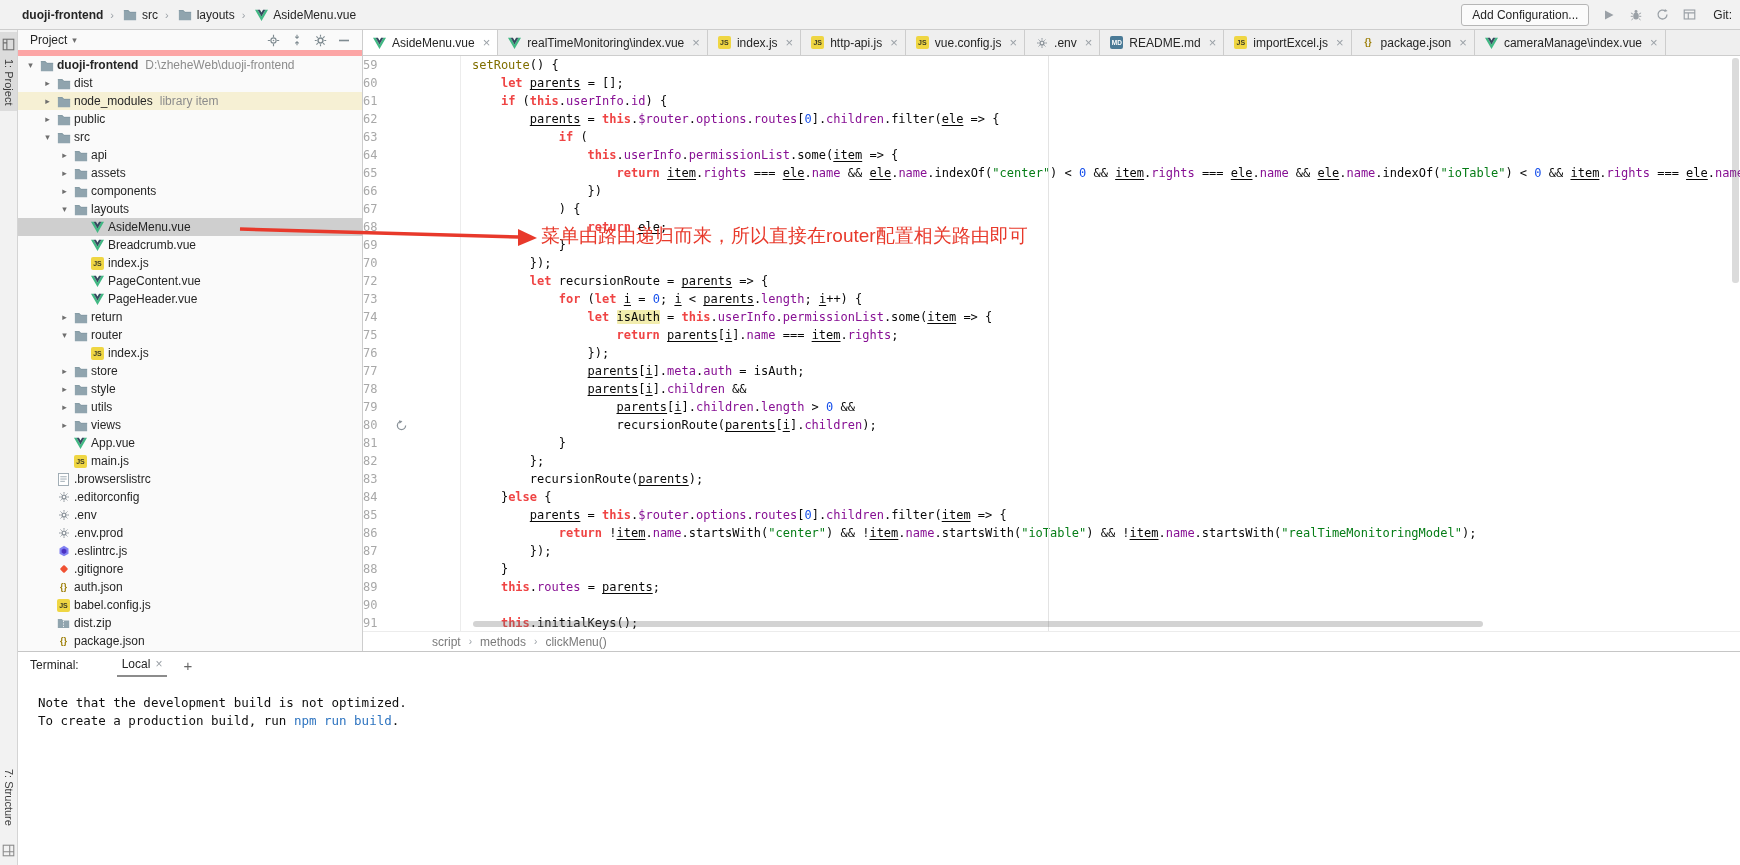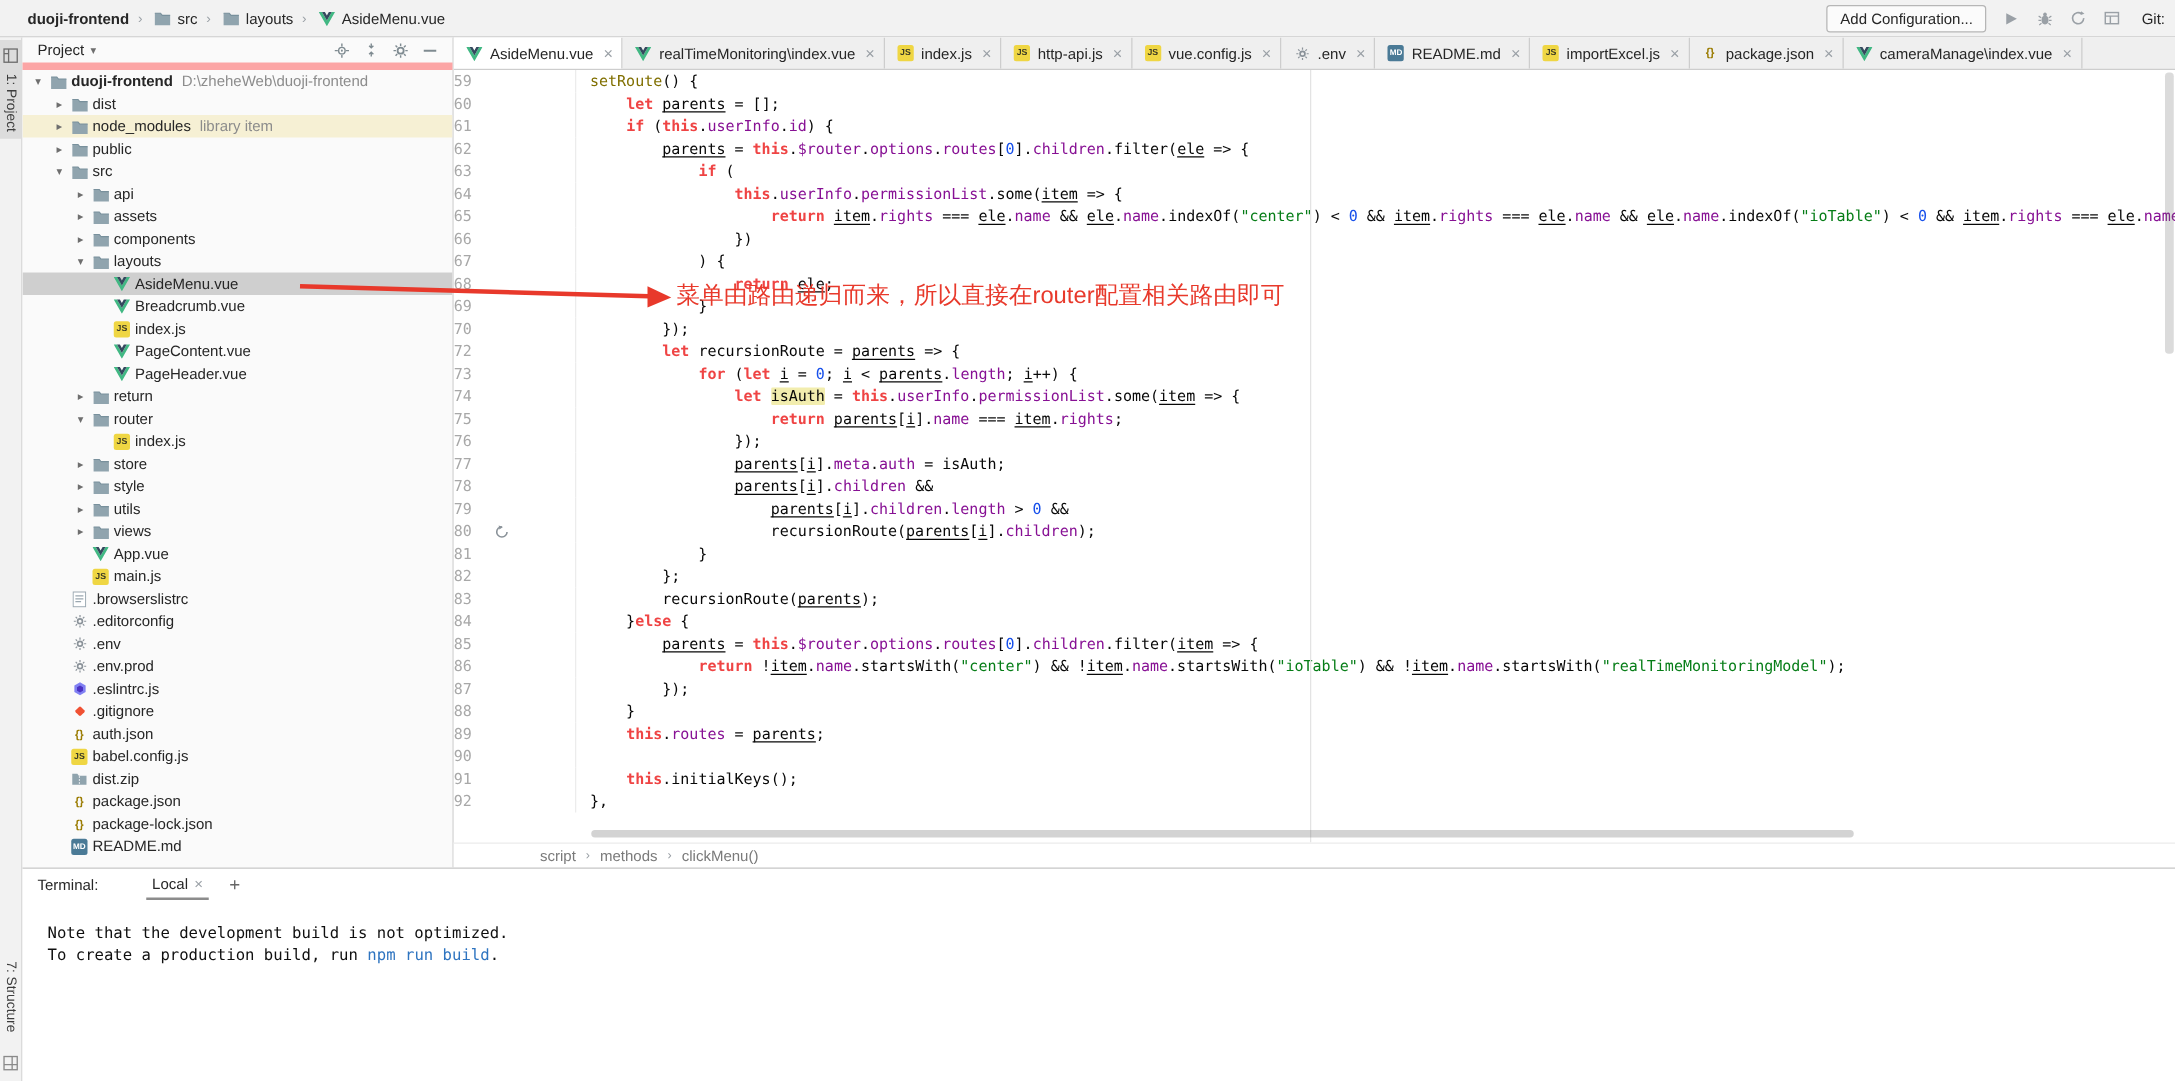--- a/index.html
+++ b/index.html
@@ -72,21 +72,21 @@
   .tk-cmd{color:#2e74c0}
   .margin-guide{position:absolute;top:0;bottom:0;left:685px;width:1px;background:#e3e3e3;pointer-events:none}
   .hscroll{position:absolute;left:110px;bottom:4px;width:1010px;height:6px;border-radius:3px;background:rgba(110,110,110,0.30)}
   .vscroll{position:absolute;top:0;bottom:0;right:0;width:9px}
   .vthumb{position:absolute;top:2px;right:1px;width:7px;height:225px;border-radius:3px;background:rgba(110,110,110,0.25)}
 
   .ebc{height:20px;flex:none;display:flex;align-items:center;gap:6px;padding-left:69px;border-top:1px solid #ececec;color:#7a7a7a;background:#fff}
   .ebc .bc-sep{font-size:10px}
 
   
-  .terminal{height:171px;flex:none;border-top:1px solid #c6c6c6;background:#fff;display:flex;flex-direction:column}
+  .terminal{height:214px;flex:none;border-top:1px solid #c6c6c6;background:#fff;display:flex;flex-direction:column}
   .thead{height:26px;flex:none;display:flex;align-items:center;padding-left:12px;font-size:12px;color:#262626}
   .ttab{margin-left:38px;display:inline-flex;align-items:center;gap:5px;padding:4px 5px;border-bottom:2px solid #8c8c8c}
   .tclose{color:#9aa0a6;font-size:12px}
   .tplus{margin-left:16px;color:#666;font-size:15px;line-height:1}
   .tbody{flex:1;padding:16px 0 0 20px;font-family:"DejaVu Sans Mono",monospace;font-size:12.5px;line-height:18px;color:#0f0f0f}
 
   
   .annotation{position:absolute;inset:0;pointer-events:none;z-index:40}
   .arrowsvg{position:absolute;inset:0;width:100%;height:100%}
   .ann-text{position:absolute;left:541px;top:223px;font-size:19px;color:#e8392b;white-space:nowrap;font-family:"Liberation Sans","DejaVu Sans",sans-serif}

